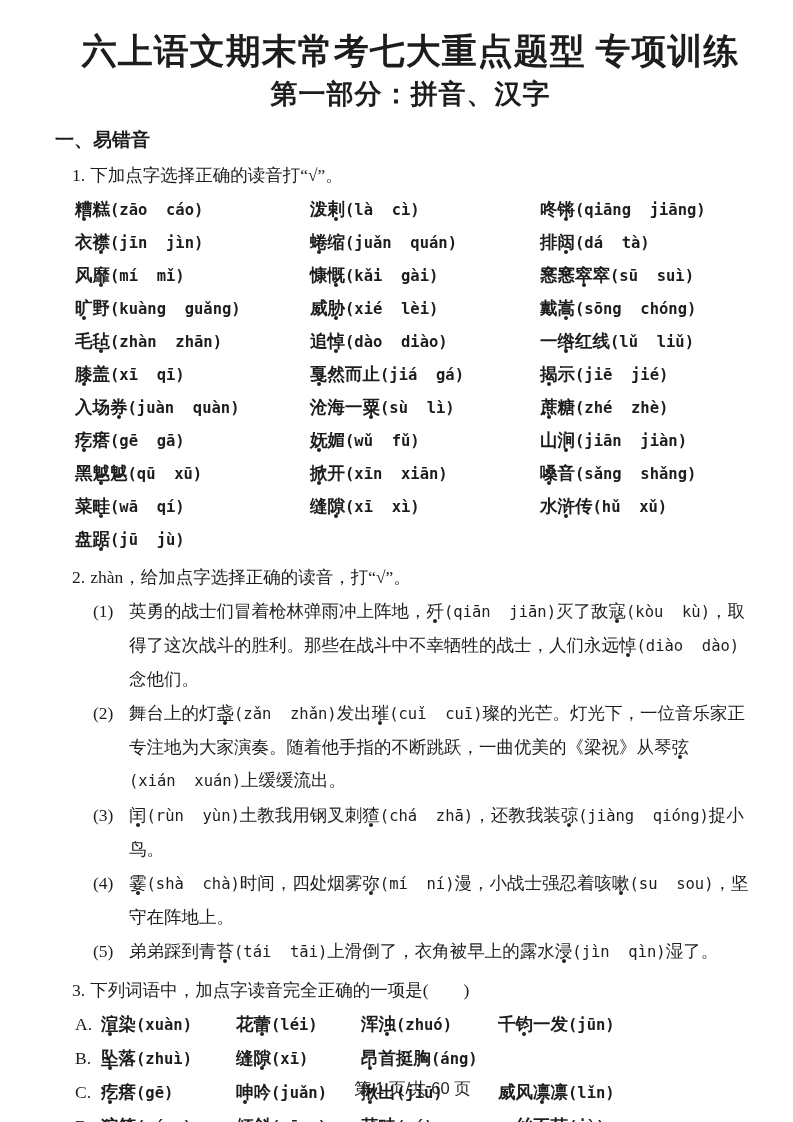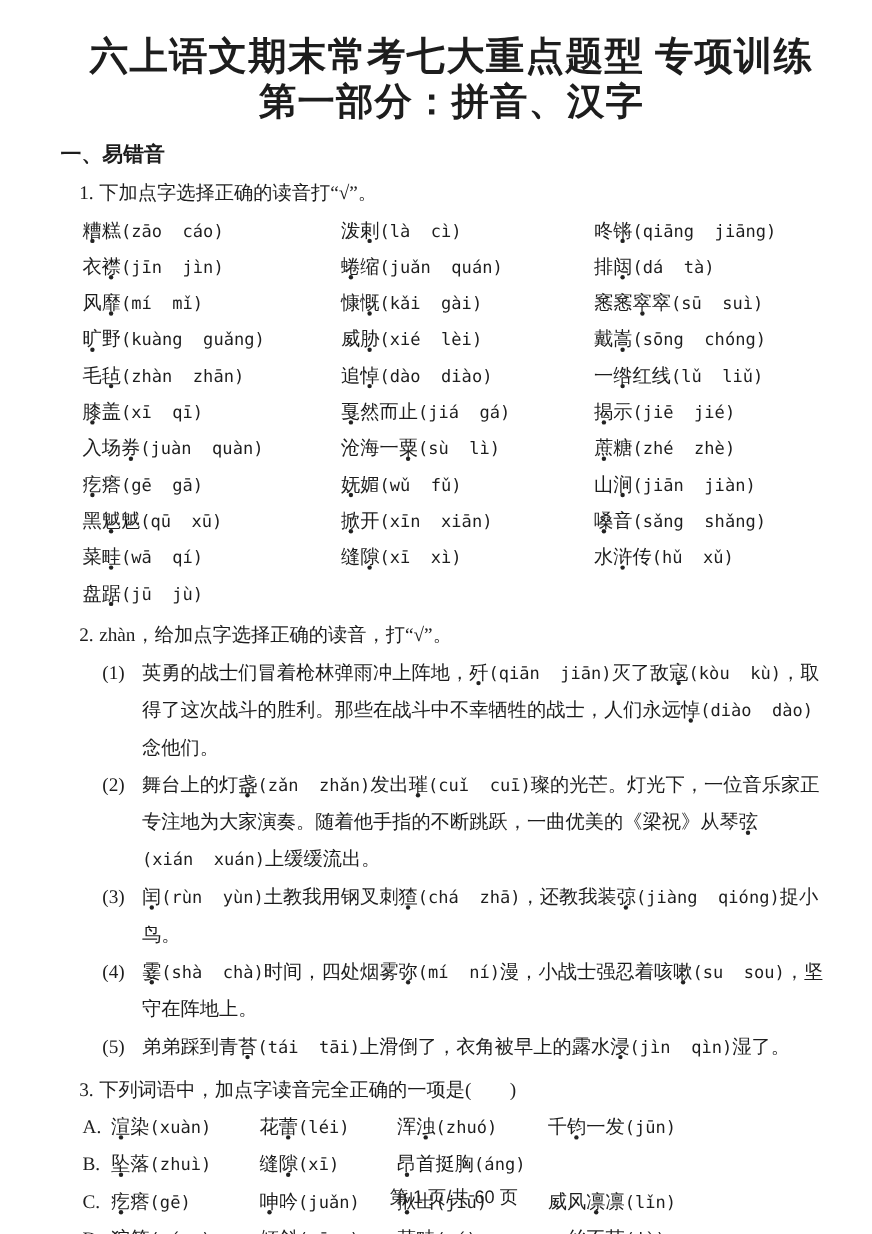--- a/index.html
+++ b/index.html
@@ -10,37 +10,37 @@
     color:#1d1d1d;
     font-family:"Liberation Serif","DejaVu Serif",serif;
     overflow:hidden;
   }
   .header { text-align:center; padding-top:30px;padding-left:28px; }
   .title {
     font-size:35px; font-weight:900; letter-spacing:1px;
     line-height:44px;
   }
   .subtitle {
-    font-size:34px; font-weight:bold; letter-spacing:1px;
+    font-size:27px; font-weight:bold; letter-spacing:1px;
     line-height:36px; margin-top:2px;
   }
   .content { padding:0 38px 0 55px; font-size:17.5px; }
   .sec-heading {
     font-family:Liberation Mono, monospace;
     font-weight:bold; font-size:19px; margin-top:16px; line-height:26px;
   }
   .q-line { margin:7px 0 4px 17px; line-height:28px; }
   .qnum { margin-right:5px; }
   .word-grid {
     display:grid;
     grid-template-columns:235px 230px 1fr;
     margin:2px 0 4px 20px;
     line-height:32px;
   }
-  .word { white-space:nowrap; }
+  .word { white-space:nowrap;font-weight:bold; }
   .ch { position:relative; }
   .dotted::after {
     content:''; position:absolute; left:50%; bottom:-2px;
     width:4px; height:4px; border-radius:50%;
     background:#222; transform:translateX(-50%);
   }
   .pinyin {
     font-family:"DejaVu Sans Mono",monospace;
     font-size:15.5px; white-space:pre;
   }

